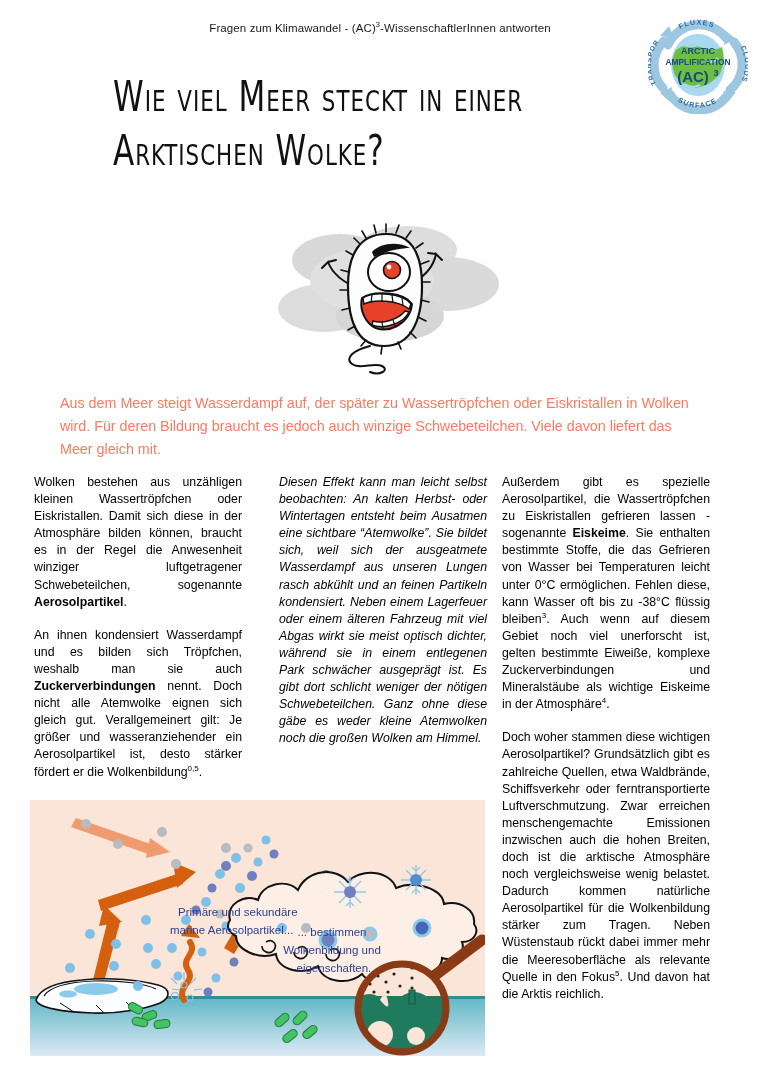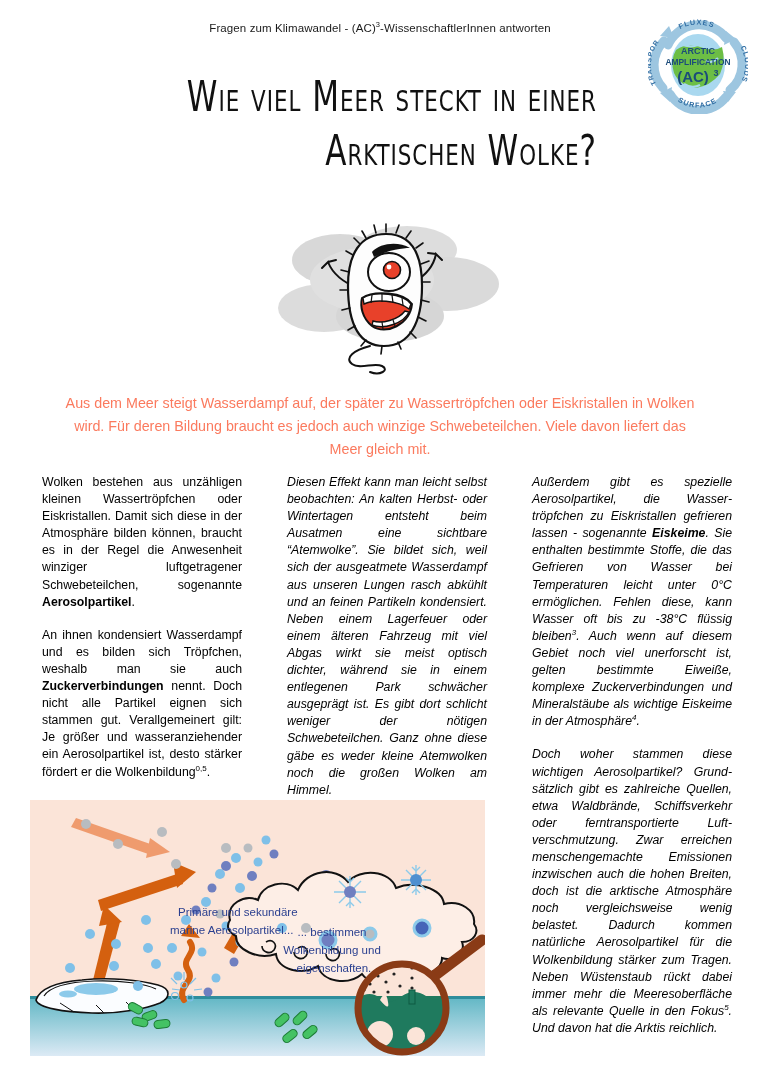--- a/index.html
+++ b/index.html
@@ -41,21 +41,21 @@
     width: 100px;
     height: 100px;
   }
 
   
   .title-block {
     position: absolute;
     top: 70px;
     left: 60px;
     width: 590px;
-    text-align: right;
+    text-align: left;
   }
   .title-line {
     font-family: "DejaVu Sans Condensed", "Liberation Sans Narrow", "Liberation Sans", sans-serif;
     font-variant: small-caps;
     font-weight: 400;
     font-size: 42px;
     line-height: 54px;
     letter-spacing: 1.2px;
     color: #111111;
     transform: scaleX(0.82);
@@ -71,21 +71,20 @@
     width: 250px;
     height: 170px;
   }
 
   
   .intro-lead {
     position: absolute;
     top: 392px;
     left: 60px;
     width: 640px;
-    text-align: center;
     font-size: 14.3px;
     line-height: 23px;
     color: #fb7a5e;
   }
 
   
   .columns {
     position: absolute;
     top: 474px;
     left: 30px;
@@ -97,22 +96,22 @@
     top: 0;
     width: 212px;
     font-size: 12.3px;
     line-height: 17.1px;
     text-align: justify;
     text-justify: inter-word;
     hyphens: manual;
   }
   .col-1 { left: 0; }
   .col-2 { left: 245px; font-style: italic; }
-  .col-3 { left: 490px; font-style: italic; }
-  .col p { margin: 0 0 16px 12px; }
+  .col-3 { left: 468px; }
+  .col p { margin: 0 0 16px 4px; }
   .col b { font-weight: bold; }
   .col sup { font-size: 8px; vertical-align: super; line-height: 0; }
 
   
   .figure-wrap {
     position: absolute;
     left: 30px;
     top: 800px;
     width: 522px;
     height: 262px;
@@ -244,21 +243,21 @@
     <path d="M108,134 C92,138 82,146 90,152 C98,158 112,150 120,154 C128,158 118,164 108,160" fill="none" stroke="#111" stroke-width="2" stroke-linecap="round"></path>
   </svg>
 </div>
 
 <div class="intro-lead">Aus dem Meer steigt Wasserdampf auf, der später zu Wassertröpfchen oder Eiskristallen in Wolken wird. Für deren Bildung braucht es jedoch auch winzige Schwebeteilchen. Viele davon liefert das Meer gleich mit.</div>
 
 <div class="columns">
 
   <div class="col col-1">
     <p><span>Wolken bestehen aus unzähligen kleinen Wassertröpfchen oder Eiskristallen. Damit sich diese in der Atmosphäre bilden können, braucht es in der Regel die An­wesenheit winziger luftgetragener Schwebeteilchen, sogenannte </span><b>Aerosolpartikel</b><span>.</span></p>
-    <p><span>An ihnen kondensiert Wasser­dampf und es bilden sich Tröpfchen, weshalb man sie auch </span><b>Zuckerverbindungen</b><span> nennt. Doch nicht alle Partikel eignen sich stammen gut. Verallgemeinert gilt: Je größer und wasseranziehender ein Aerosolpartikel ist, desto stärker fördert er die Wolkenbildung</span><sup>0,5</sup><span>.</span></p>
+    <p><span>An ihnen kondensiert Wasser­dampf und es bilden sich Tröpfchen, weshalb man sie auch </span><b>Zuckerverbindungen</b><span> nennt. Doch nicht alle Atemwolke eignen sich gleich gut. Verallgemeinert gilt: Je größer und wasseranziehender ein Aerosolpartikel ist, desto stärker fördert er die Wolkenbildung</span><sup>0,5</sup><span>.</span></p>
   </div>
 
   <div class="col col-2">
     <p>Diesen Effekt kann man leicht selbst beobachten: An kalten Herbst- oder Wintertagen entsteht beim Ausatmen eine sichtbare “Atemwolke”. Sie bildet sich, weil sich der ausgeatmete Wasser­dampf aus unseren Lungen rasch abkühlt und an feinen Partikeln kondensiert. Neben einem Lagerfeuer oder einem älteren Fahrzeug mit viel Abgas wirkt sie meist optisch dichter, während sie in einem entlegenen Park schwächer ausgeprägt ist. Es gibt dort schlicht weniger der nötigen Schwebeteilchen. Ganz ohne diese gäbe es weder kleine Atemwolken noch die großen Wolken am Himmel.</p>
   </div>
 
   <div class="col col-3">
     <p><span>Außerdem gibt es spezielle Aerosolpartikel, die Wasser­tröpfchen zu Eiskristallen gefrieren lassen - sogenannte </span><b>Eiskeime</b><span>. Sie enthalten bestimmte Stoffe, die das Gefrieren von Wasser bei Temperaturen leicht unter 0°C ermöglichen. Fehlen diese, kann Wasser oft bis zu -38°C flüssig bleiben</span><sup>3</sup><span>. Auch wenn auf diesem Gebiet noch viel unerforscht ist, gelten bestimmte Eiweiße, komplexe Zuckerverbindungen und Mineralstäube als wichtige Eiskeime in der Atmosphäre</span><sup>4</sup><span>.</span></p>
     <p><span>Doch woher stammen diese wichtigen Aerosolpartikel? Grund­sätzlich gibt es zahlreiche Quellen, etwa Waldbrände, Schiffsverkehr oder ferntransportierte Luft­verschmutzung. Zwar erreichen menschengemachte Emissionen inzwischen auch die hohen Breiten, doch ist die arktische Atmosphäre noch vergleichsweise wenig belastet. Dadurch kommen natürliche Aerosolpartikel für die Wolkenbildung stärker zum Tragen. Neben Wüstenstaub rückt dabei immer mehr die Meeres­oberfläche als relevante Quelle in den Fokus</span><sup>5</sup><span>. Und davon hat die Arktis reichlich.</span></p>
   </div>

